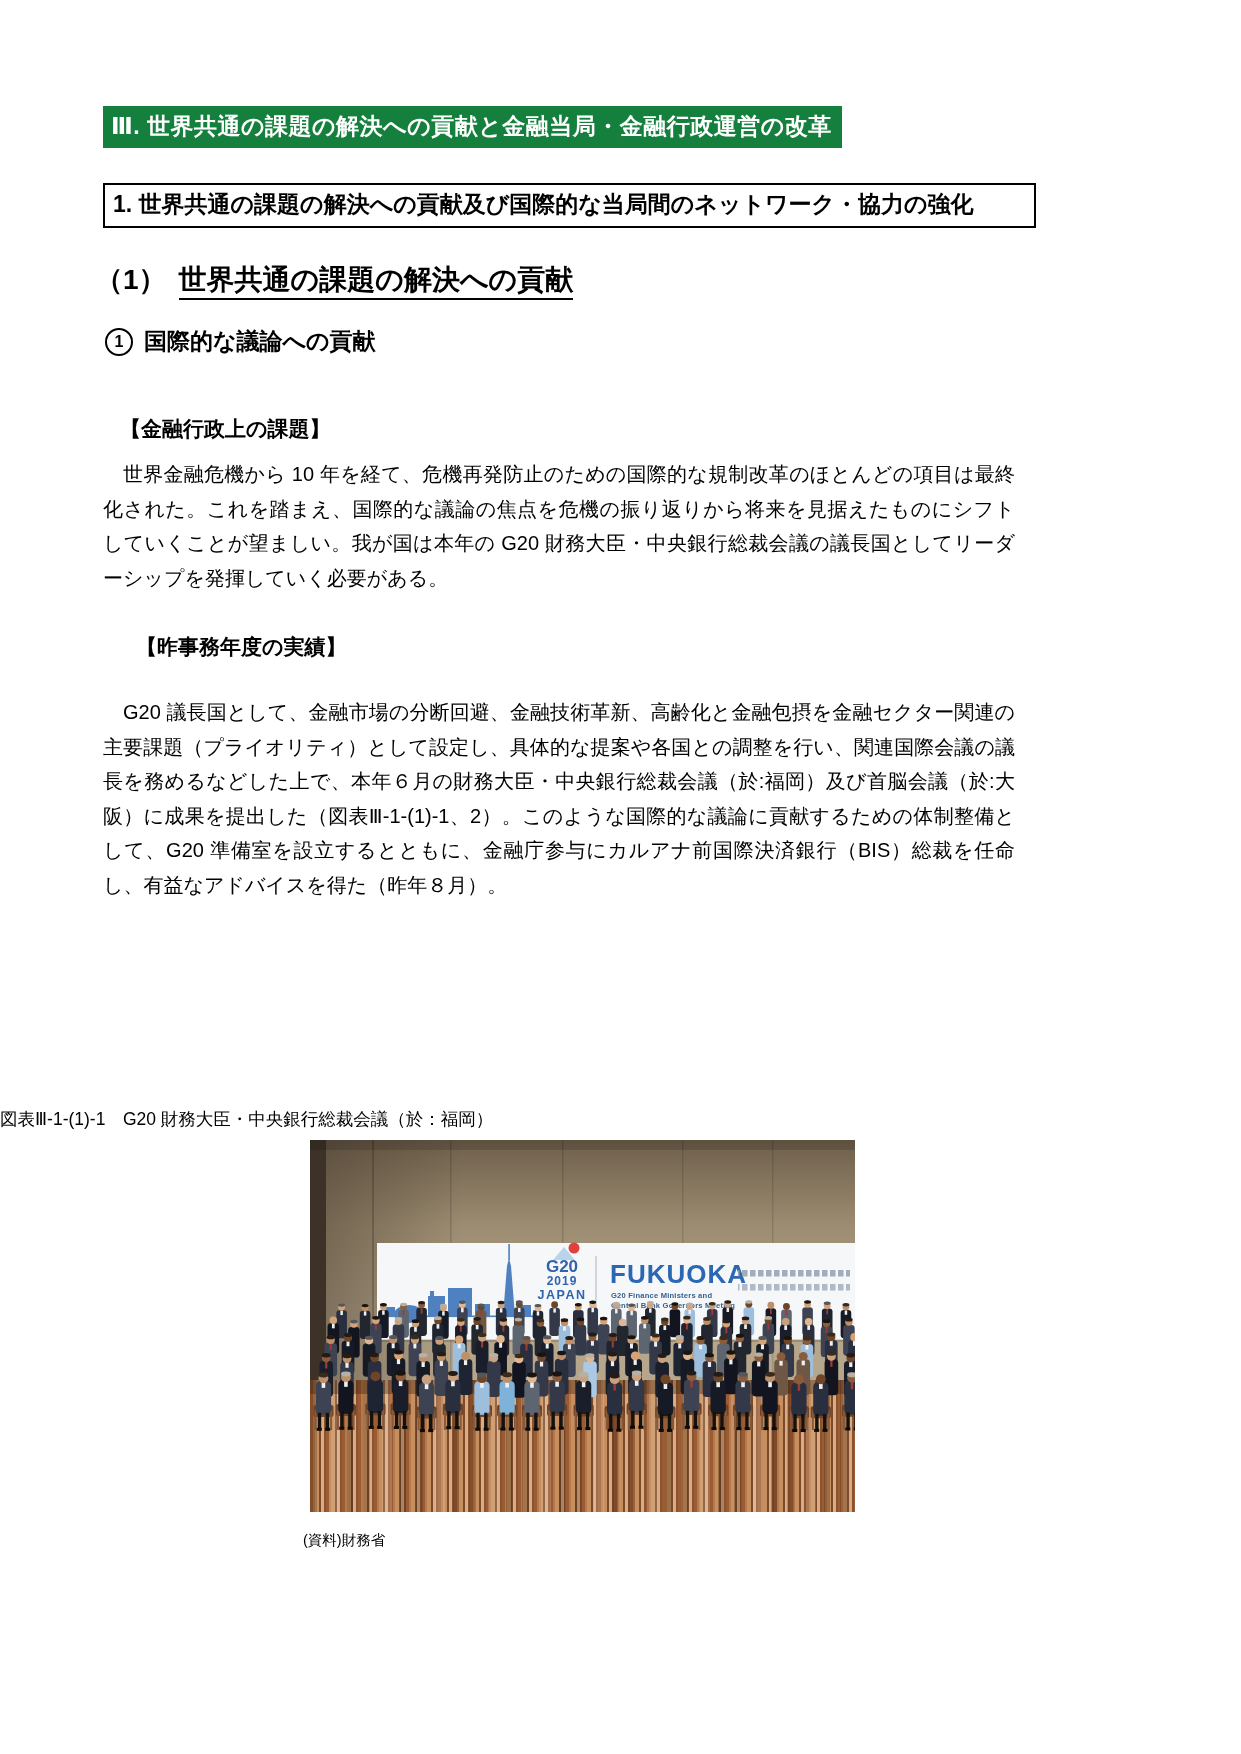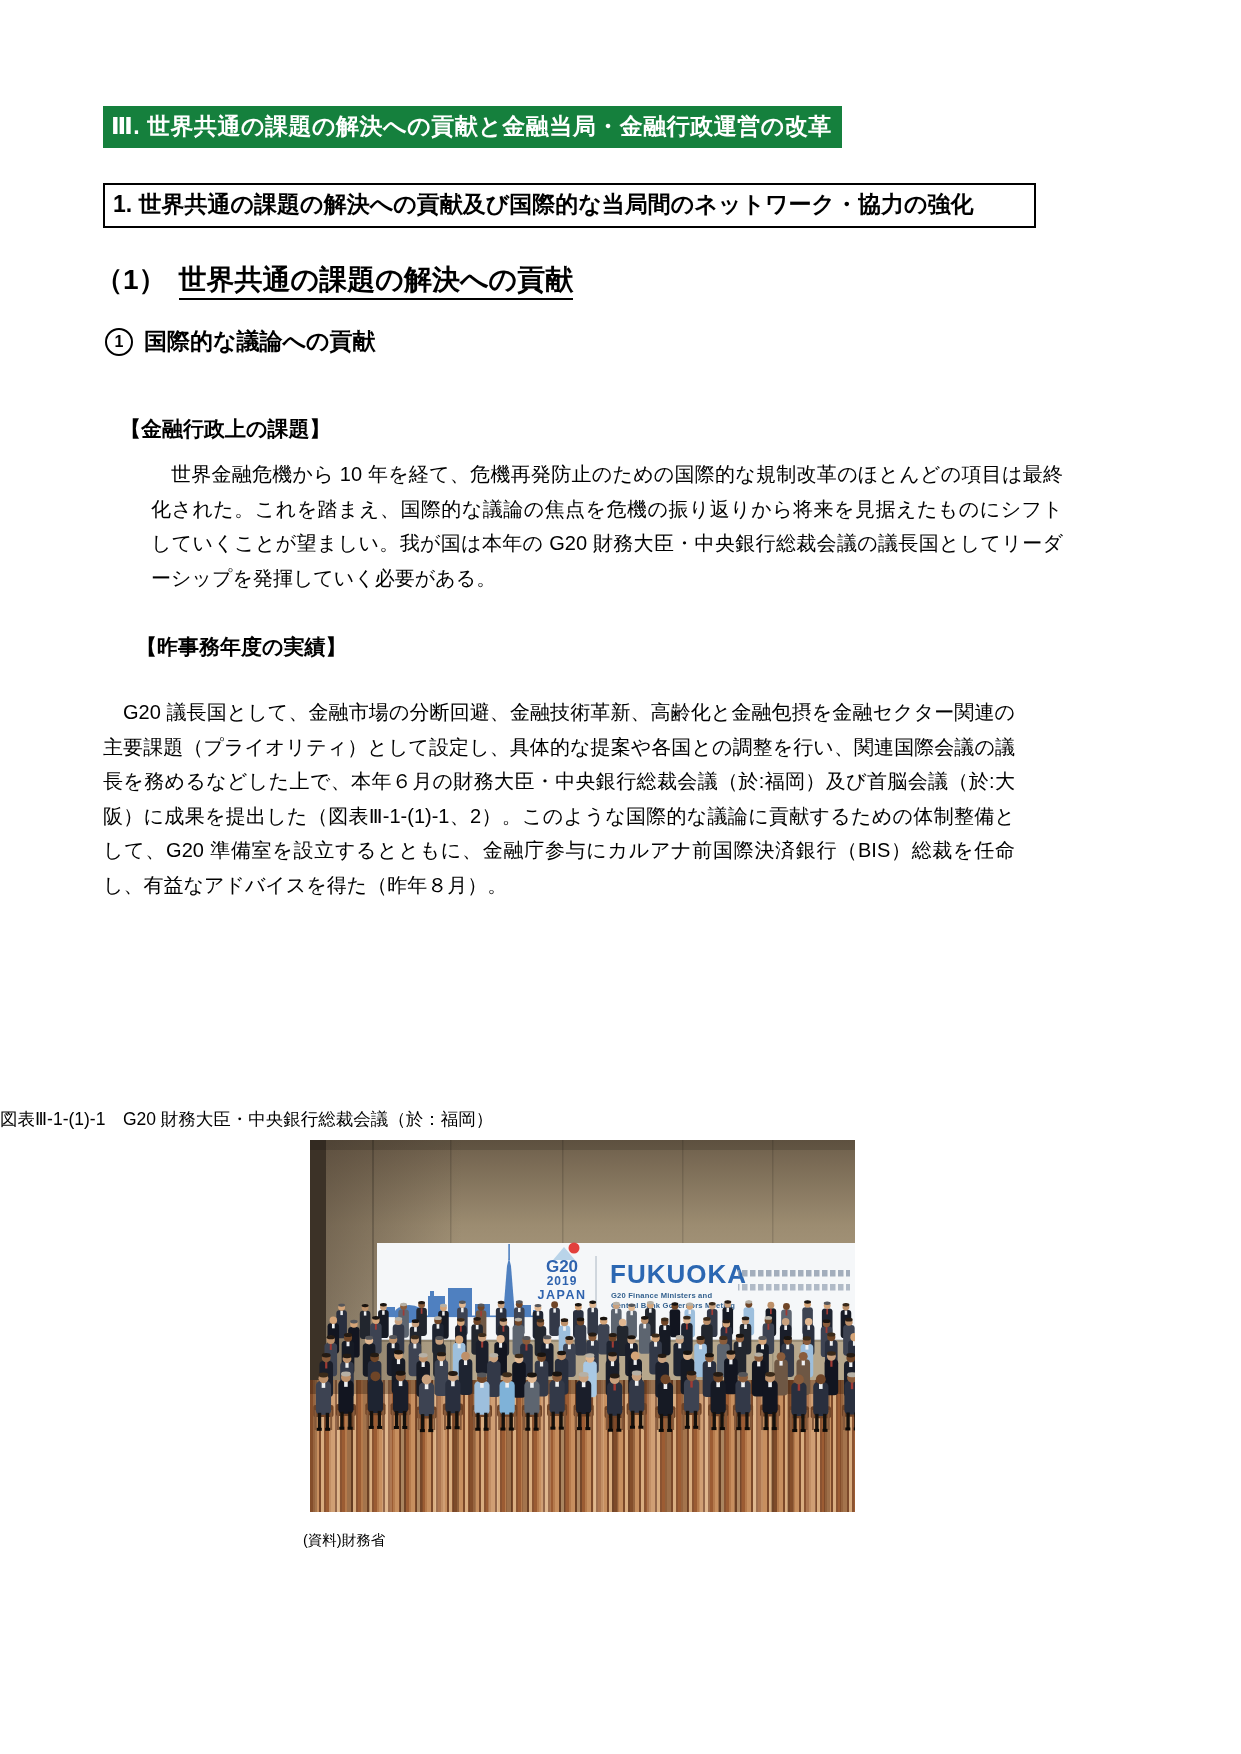--- a/index.html
+++ b/index.html
@@ -22,21 +22,21 @@
   .circ{
     display:inline-flex;align-items:center;justify-content:center;flex:0 0 auto;
     width:24px;height:24px;border:2px solid #000;border-radius:50%;
     font-size:16px;font-weight:bold;margin-right:11px;line-height:1;
   }
   .lbl{position:absolute;left:120px;font-size:21px;font-weight:bold;}
   .lbl.challenges{top:395px;margin-top:20px;}
   .lbl.results{top:633px;margin-left:16px;}
   .para{position:absolute;left:103px;width:912px;font-size:20px;line-height:34.5px;text-align:justify;}
   .para p{margin:0;text-indent:20px;}
-  .para.p1{top:457px;margin-left:48px;}
+  .para.p1{top:457px;}
   .para.p2{top:695px;}
   .figcap{position:absolute;left:0;top:1107px;width:1241px;text-align:left;font-size:17.5px;}
   .photo{position:absolute;left:310px;top:1140px;width:545px;height:372px;}
   .credit{position:absolute;left:303px;top:1531px;font-size:14.5px;}
   .pagenum{
     position:absolute;left:0;top:1755px;width:1089px;text-align:center;font-size:20px;
     font-family:"Liberation Serif","DejaVu Serif",serif;
   }
   svg text{font-family:"Liberation Sans","DejaVu Sans",sans-serif;}
   .lg20{font-size:17px;font-weight:bold;fill:#2f63ae;text-anchor:middle;}

